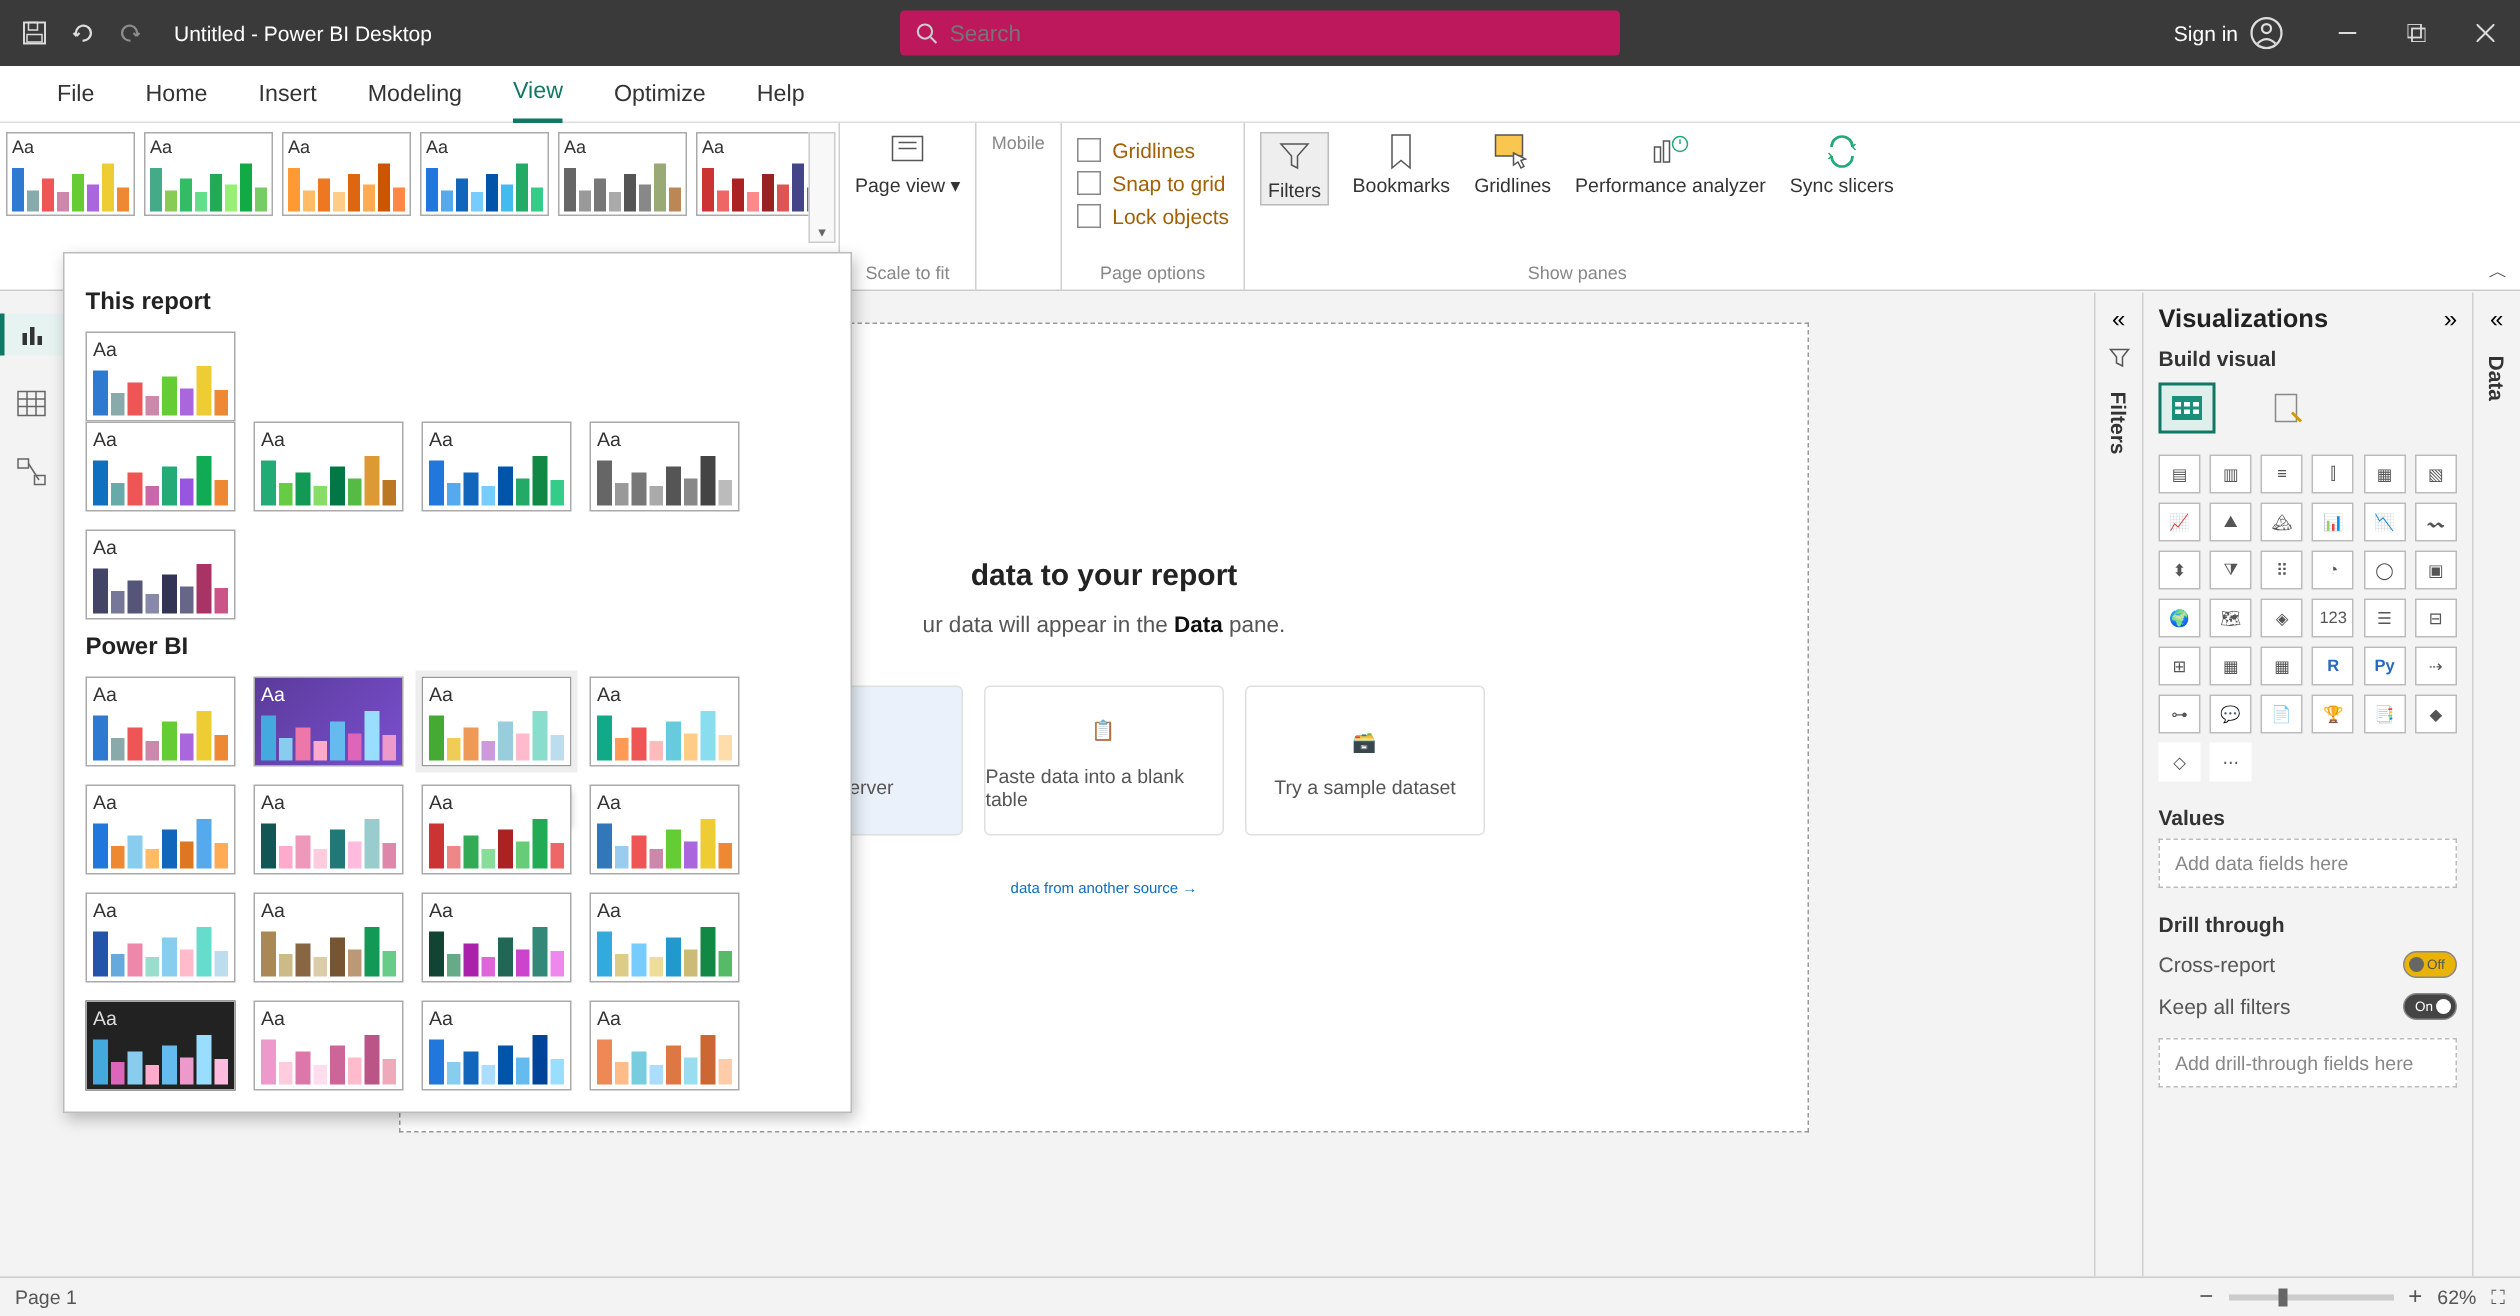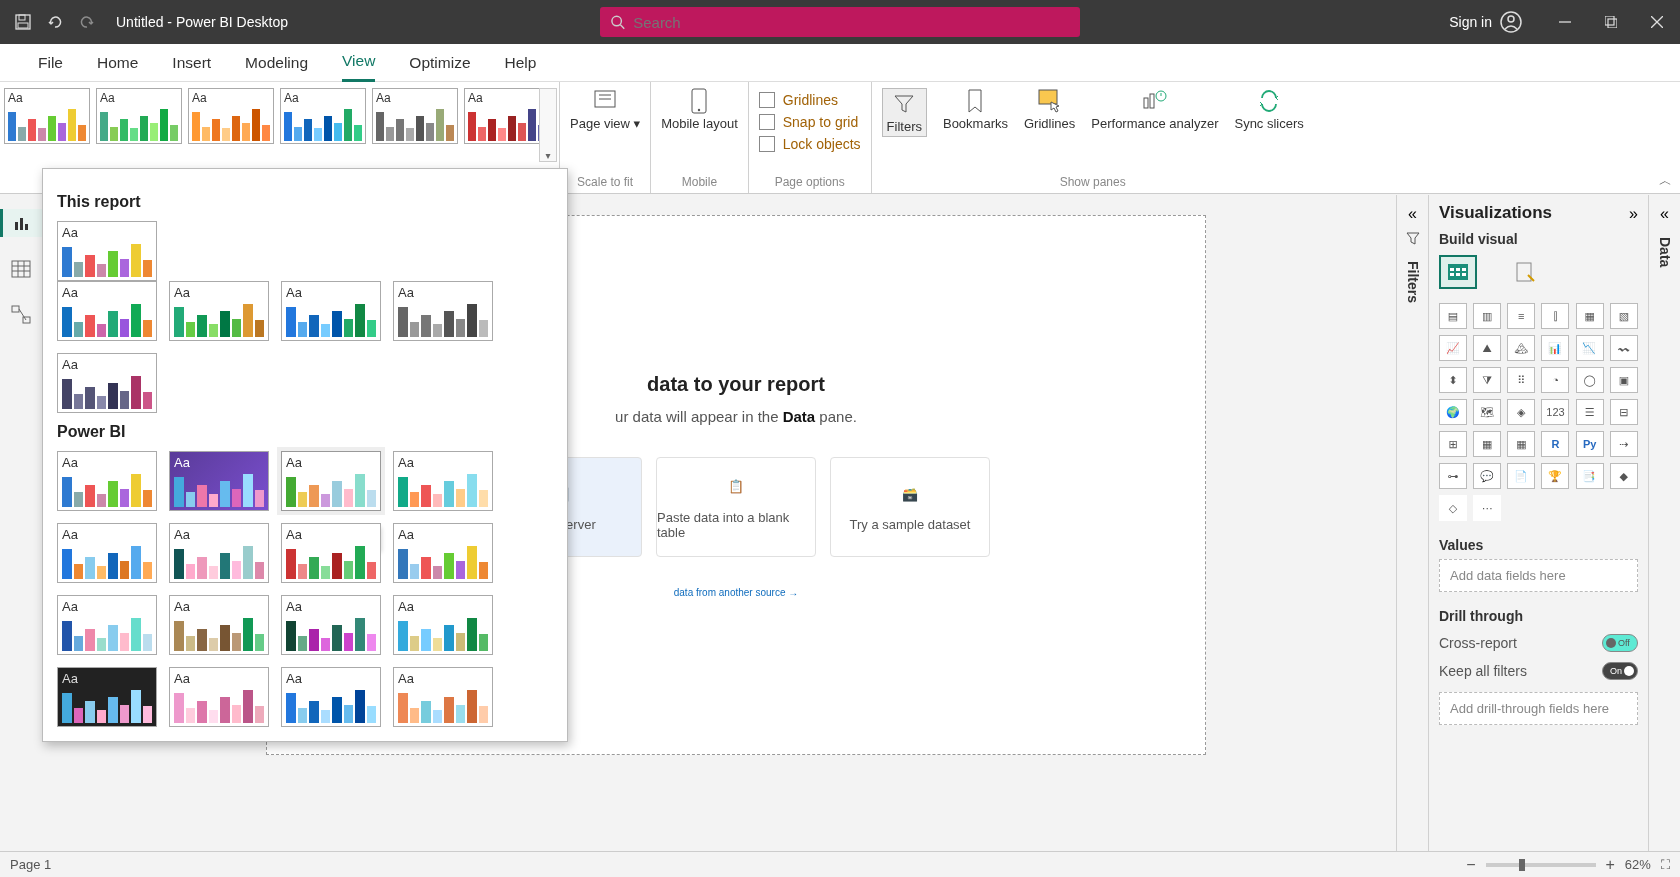--- a/index.html
+++ b/index.html
@@ -58,21 +58,21 @@
 .viz-title{font-size:17px;font-weight:700;color:#222;flex:1}
 .sub-title{font-size:14px;font-weight:600;color:#333;margin-top:8px}
 .viz-mode{display:flex;gap:30px;margin-top:8px}
 .viz-mode .vm{width:38px;height:34px;display:flex;align-items:center;justify-content:center;cursor:pointer}
 .viz-mode .vm.active{border:2px solid #117865;background:#dff0ec}
 .viz-grid{display:grid;grid-template-columns:repeat(6,1fr);gap:6px;margin-top:14px}
 .viz-cell{width:28px;height:26px;display:flex;align-items:center;justify-content:center;border:1px solid #bbb;background:#fff;cursor:pointer;font-size:11px;color:#555}
 .section-label{font-size:14px;font-weight:600;color:#333;margin-top:16px}
 .field-drop{border:1px dashed #bbb;background:#fff;padding:8px 10px;font-size:13px;color:#888;margin-top:6px}
 .toggle-row{display:flex;align-items:center;justify-content:space-between;font-size:14px;color:#555;margin-top:10px}
-.toggle{width:36px;height:18px;border:1px solid #888;border-radius:10px;position:relative;font-size:9px;display:flex;align-items:center;padding:0 3px;background:#5eead4}
+.toggle{width:36px;height:18px;border:1px solid #888;border-radius:10px;position:relative;font-size:9px;display:flex;align-items:center;padding:0 3px;background:#eab308}
 .toggle.off{justify-content:flex-start}
 .toggle.on{justify-content:flex-end;background:#444;color:#fff}
 .toggle .knob{width:10px;height:10px;background:#666;border-radius:50%}
 
 .theme-popup{position:absolute;left:42px;top:168px;width:526px;background:#fff;border:1px solid #bbb;box-shadow:2px 4px 10px rgba(0,0,0,.25);padding:14px 14px;z-index:50;max-height:640px;overflow:auto}
 .tp-section{font-size:16px;font-weight:700;color:#222;margin:10px 0 10px}
 .tp-grid{display:flex;flex-wrap:wrap;gap:12px}
 .tp-thumb{width:100px;height:60px;border:1px solid #aaa;background:#fff;cursor:pointer;display:flex;flex-direction:column;padding:3px 4px;position:relative}
 .tp-thumb .aa{font-size:13px;color:#333}
 .tp-thumb .bars{flex:1;display:flex;align-items:flex-end;gap:2px}
@@ -255,31 +255,20 @@
               <line x1="7" y1="10" x2="19" y2="10" stroke="#555"></line>
             </svg>
           </span>
         <span><span>Page view</span> <span>▾</span></span>
       </div>
     </div>
     <div class="group-label">Scale to fit</div>
   </div>
 
   <div class="ribbon-group">
-    <div class="items">
-      <div class="ribbon-btn">
-        <span class="ico">
-            <svg width="18" height="26">
-              <rect x="2" y="1" width="14" height="24" rx="2" fill="none" stroke="#555"></rect>
-              <circle cx="9" cy="22" r="1.2" fill="#555"></circle>
-            </svg>
-          </span>
-        <span>Mobile layout</span>
-      </div>
-    </div>
     <div class="group-label">Mobile</div>
   </div>
 
   <div class="ribbon-group">
     <div class="items">
       <div class="checks">
         <label class="chk">
             <span class="chk-box"></span>
             <span>Gridlines</span>
           </label>

